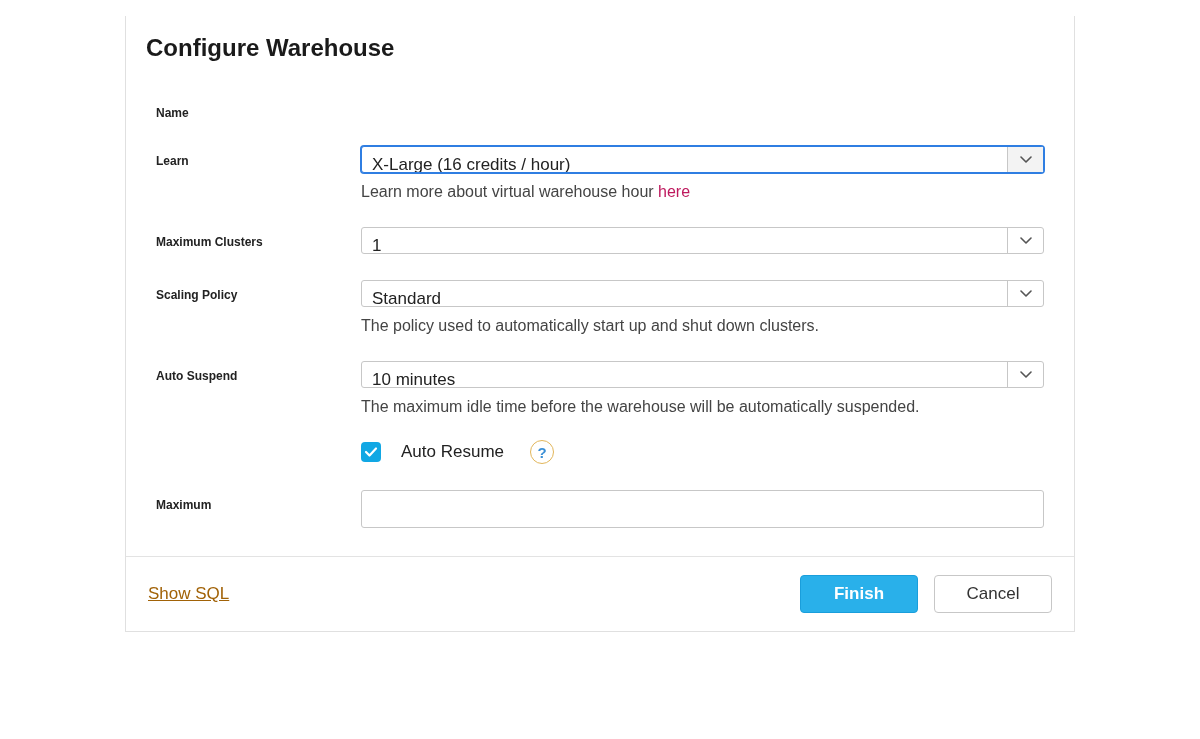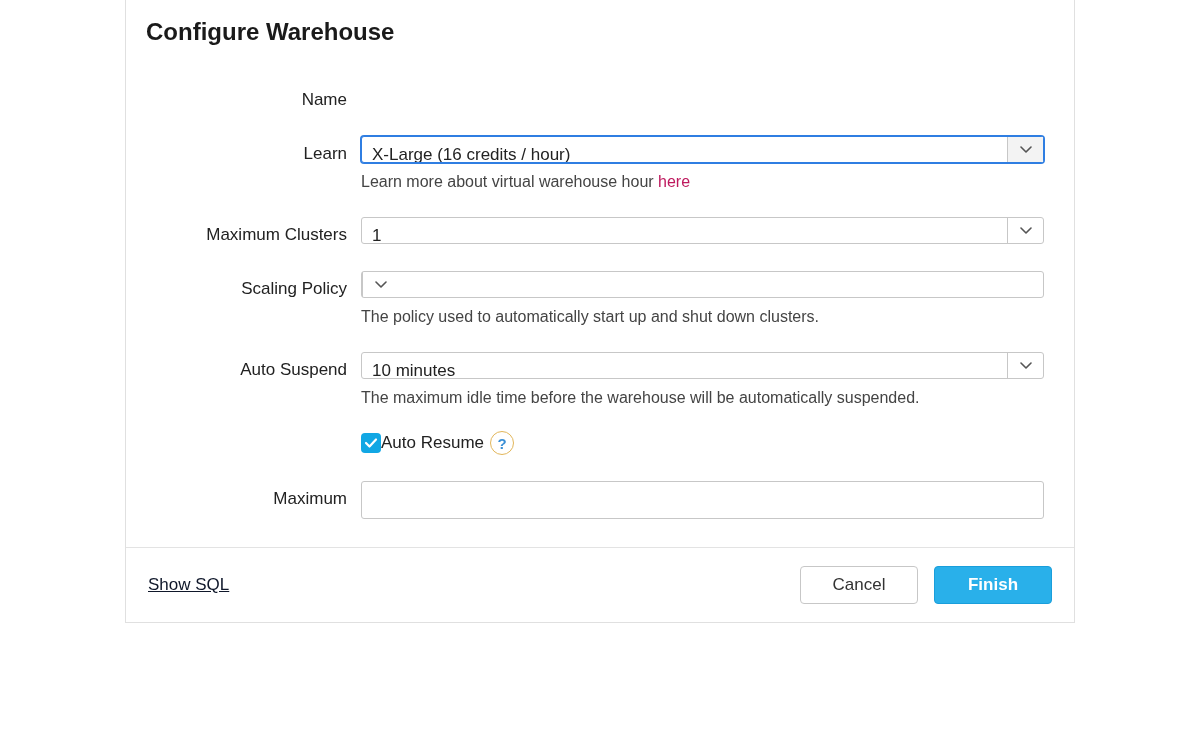--- a/index.html
+++ b/index.html
@@ -4,21 +4,21 @@
   <style>
     * { box-sizing: border-box; margin: 0; padding: 0; }
     body {
       font-family: -apple-system, BlinkMacSystemFont, "Segoe UI", Helvetica, Arial, sans-serif;
       background: #ffffff;
       color: #333;
       font-size: 16px;
     }
     .dialog {
       width: 950px;
-      margin: 0 auto;
+      margin: 16px auto;
       border-left: 1px solid #e0e0e0;
       border-right: 1px solid #e0e0e0;
       border-bottom: 1px solid #e0e0e0;
       background: #fff;
     }
     .dialog-header {
       padding: 18px 20px 8px 20px;
     }
     .dialog-header h2 {
       font-size: 24px;
@@ -29,25 +29,26 @@
       padding: 14px 30px 28px 30px;
     }
     .form-row {
       display: flex;
       align-items: flex-start;
       margin-top: 26px;
     }
     .form-row.first { margin-top: 22px; }
     .form-label {
       width: 205px;
-      text-align: right;
+      text-align: left;
       padding-right: 14px;
       padding-top: 8px;
-      font-size: 17px;
-      color: #222;
+      font-size: 12px;
+      color: #222;
+      font-weight: bold;
     }
     .form-row.first .form-label { padding-top: 0; }
     .form-control-wrap {
       flex: 1;
       min-width: 0;
     }
     .static-value {
       font-size: 18px;
       color: #222;
       padding-top: 0;
@@ -96,21 +97,21 @@
       font-size: 16px;
       color: #444;
     }
     .helper-text a {
       color: #be185d;
       text-decoration: none;
     }
     .checkbox-row {
       display: flex;
       align-items: center;
-      gap: 0;
+      gap: 20px;
       margin-top: 24px;
     }
     .cb {
       width: 20px;
       height: 20px;
       border-radius: 4px;
       background: #11a7e4;
       display: flex;
       align-items: center;
       justify-content: center;
@@ -147,21 +148,21 @@
       background: #fff;
     }
     .dialog-footer {
       border-top: 1px solid #e3e3e3;
       padding: 18px 22px;
       display: flex;
       align-items: center;
     }
     .show-sql {
       font-size: 17px;
-      color: #0f172a;
+      color: #a16207;
       text-decoration: underline;
       cursor: pointer;
     }
     .footer-spacer { flex: 1; }
     .btn {
       height: 38px;
       min-width: 118px;
       padding: 0 22px;
       border-radius: 4px;
       font-size: 17px;
@@ -220,20 +221,21 @@
               </svg>
           </div>
         </div>
       </div>
     </div>
 
     <div class="form-row">
       <div class="form-label">Scaling Policy</div>
       <div class="form-control-wrap">
         <div class="select-field">
+          <div class="select-value">Standard</div>
           <div class="select-caret">
             <svg class="caret-icon" viewBox="0 0 12 8">
                 <path d="M1 1 L6 6 L11 1" stroke="#555" stroke-width="1.6" fill="none" stroke-linecap="round" stroke-linejoin="round"></path>
               </svg>
           </div>
         </div>
         <div class="helper-text">The policy used to automatically start up and shut down clusters.</div>
       </div>
     </div>
 
@@ -267,16 +269,16 @@
       <div class="form-control-wrap">
         <input type="text" class="text-input" value="" style="">
       </div>
     </div>
 
   </div>
 
   <div class="dialog-footer">
     <span class="show-sql">Show SQL</span>
     <span class="footer-spacer"></span>
+    <button class="btn btn-primary">Finish</button>
     <button class="btn">Cancel</button>
-    <button class="btn btn-primary">Finish</button>
   </div>
 </div>
 
 </body></html>

